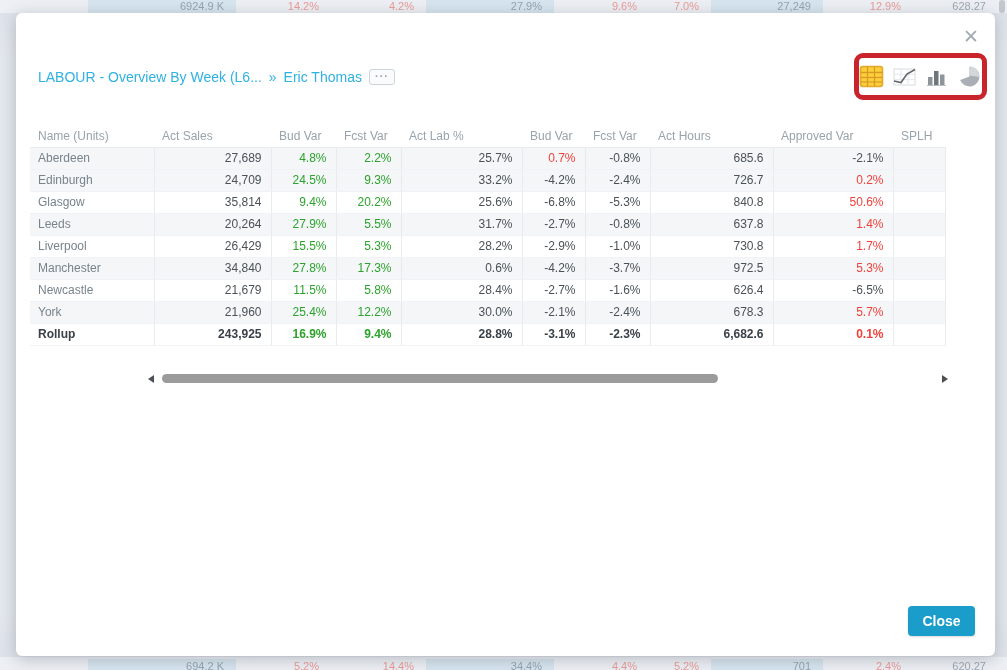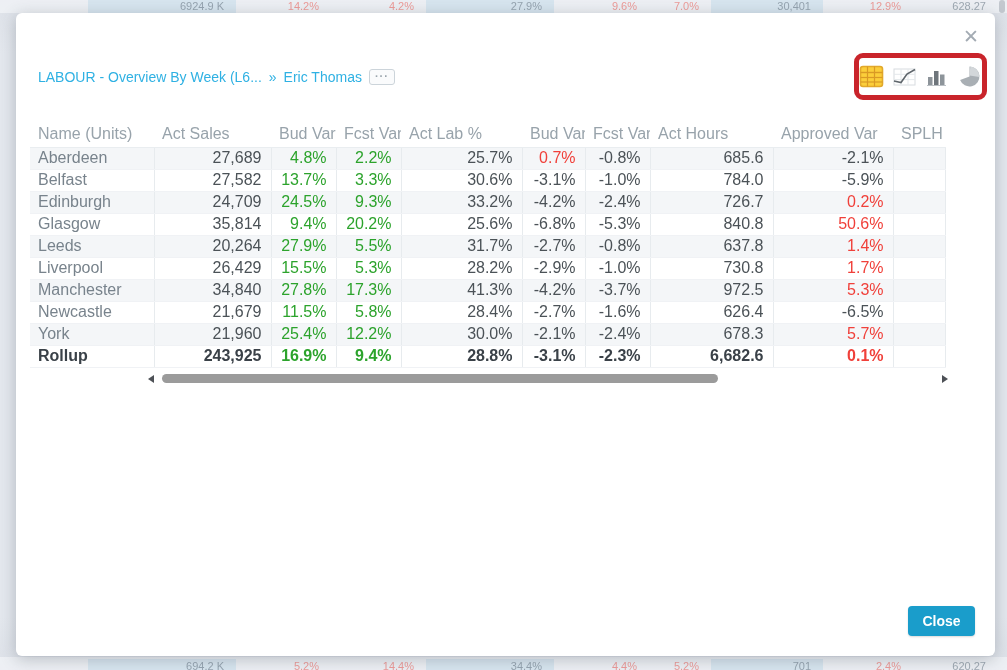--- a/index.html
+++ b/index.html
@@ -54,21 +54,21 @@
   .annotation-box {
     position:absolute; top:40px; right:8px; width:133px; height:47px;
     border:5px solid #C9242B; border-radius:9px;
     display:flex; align-items:center; justify-content:center; gap:7px;
     background:transparent;
   }
   .view-btn { width:26px; height:26px; display:flex; align-items:center; justify-content:center; cursor:pointer; background:none; border:none; padding:0; }
 
   
   .table-wrap { position:absolute; left:14px; top:108px; width:915px; }
-  table { border-collapse:collapse; table-layout:fixed; width:915px; font-size:16px; }
+  table { border-collapse:collapse; table-layout:fixed; width:915px; font-size:12px; }
   th {
     height:26px; text-align:left; font-weight:400; color:#98a3ab;
     padding:0 0 4px 8px; vertical-align:bottom;
     border-bottom:1px solid #e9edf0; white-space:nowrap; overflow:hidden;
   }
   td {
     height:22px; text-align:right; padding:0 9px 0 4px; color:#4b5257;
     border-right:1px solid #e7ebee; border-bottom:1px solid #f0f2f5;
     white-space:nowrap; overflow:hidden;
   }
@@ -102,21 +102,21 @@
 
 <div class="bg-strip top">
   <span class="bg-scroll-stub"></span>
 <span class="bg-cell tone-label first" style="width: 88px;">WK34 FY25</span>
     <span class="bg-cell tone-value hl" style="width: 148px;">6924.9 K</span>
     <span class="bg-cell tone-red" style="width: 95px;">14.2%</span>
     <span class="bg-cell tone-red" style="width: 95px;">4.2%</span>
     <span class="bg-cell tone-value hl" style="width: 128px;">27.9%</span>
     <span class="bg-cell tone-red" style="width: 95px;">9.6%</span>
     <span class="bg-cell tone-red" style="width: 62px;">7.0%</span>
-    <span class="bg-cell tone-value hl" style="width: 112px;">30,401</span>
+    <span class="bg-cell tone-value hl" style="width: 112px;">27,249</span>
     <span class="bg-cell tone-red" style="width: 90px;">12.9%</span>
     <span class="bg-cell tone-value" style="width: 85px;">628.27</span>
     <span class="bg-cell tone-value" style="width: 55px;">7.7</span>
   </div>
 <div class="bg-strip bottom">
     <span class="bg-cell tone-label first" style="width: 88px;"></span>
     <span class="bg-cell tone-value hl" style="width: 148px;">694.2 K</span>
     <span class="bg-cell tone-red" style="width: 95px;">5.2%</span>
     <span class="bg-cell tone-red" style="width: 95px;">14.4%</span>
     <span class="bg-cell tone-value hl" style="width: 128px;">34.4%</span>
@@ -210,32 +210,20 @@
             <td>27,689</td>
             <td class="c-green">4.8%</td>
             <td class="c-green">2.2%</td>
             <td>25.7%</td>
             <td class="c-red">0.7%</td>
             <td>-0.8%</td>
             <td>685.6</td>
             <td>-2.1%</td>
             <td></td>
           </tr>
-          <tr>
-            <td class="name-cell">Belfast</td>
-            <td>27,582</td>
-            <td class="c-green">13.7%</td>
-            <td class="c-green">3.3%</td>
-            <td>30.6%</td>
-            <td>-3.1%</td>
-            <td>-1.0%</td>
-            <td>784.0</td>
-            <td>-5.9%</td>
-            <td></td>
-          </tr>
           <tr class="zebra">
             <td class="name-cell">Edinburgh</td>
             <td>24,709</td>
             <td class="c-green">24.5%</td>
             <td class="c-green">9.3%</td>
             <td>33.2%</td>
             <td>-4.2%</td>
             <td>-2.4%</td>
             <td>726.7</td>
             <td class="c-red">0.2%</td>
@@ -275,21 +263,21 @@
             <td>-1.0%</td>
             <td>730.8</td>
             <td class="c-red">1.7%</td>
             <td></td>
           </tr>
           <tr class="zebra">
             <td class="name-cell">Manchester</td>
             <td>34,840</td>
             <td class="c-green">27.8%</td>
             <td class="c-green">17.3%</td>
-            <td>41.3%</td>
+            <td>0.6%</td>
             <td>-4.2%</td>
             <td>-3.7%</td>
             <td>972.5</td>
             <td class="c-red">5.3%</td>
             <td></td>
           </tr>
           <tr>
             <td class="name-cell">Newcastle</td>
             <td>21,679</td>
             <td class="c-green">11.5%</td>

